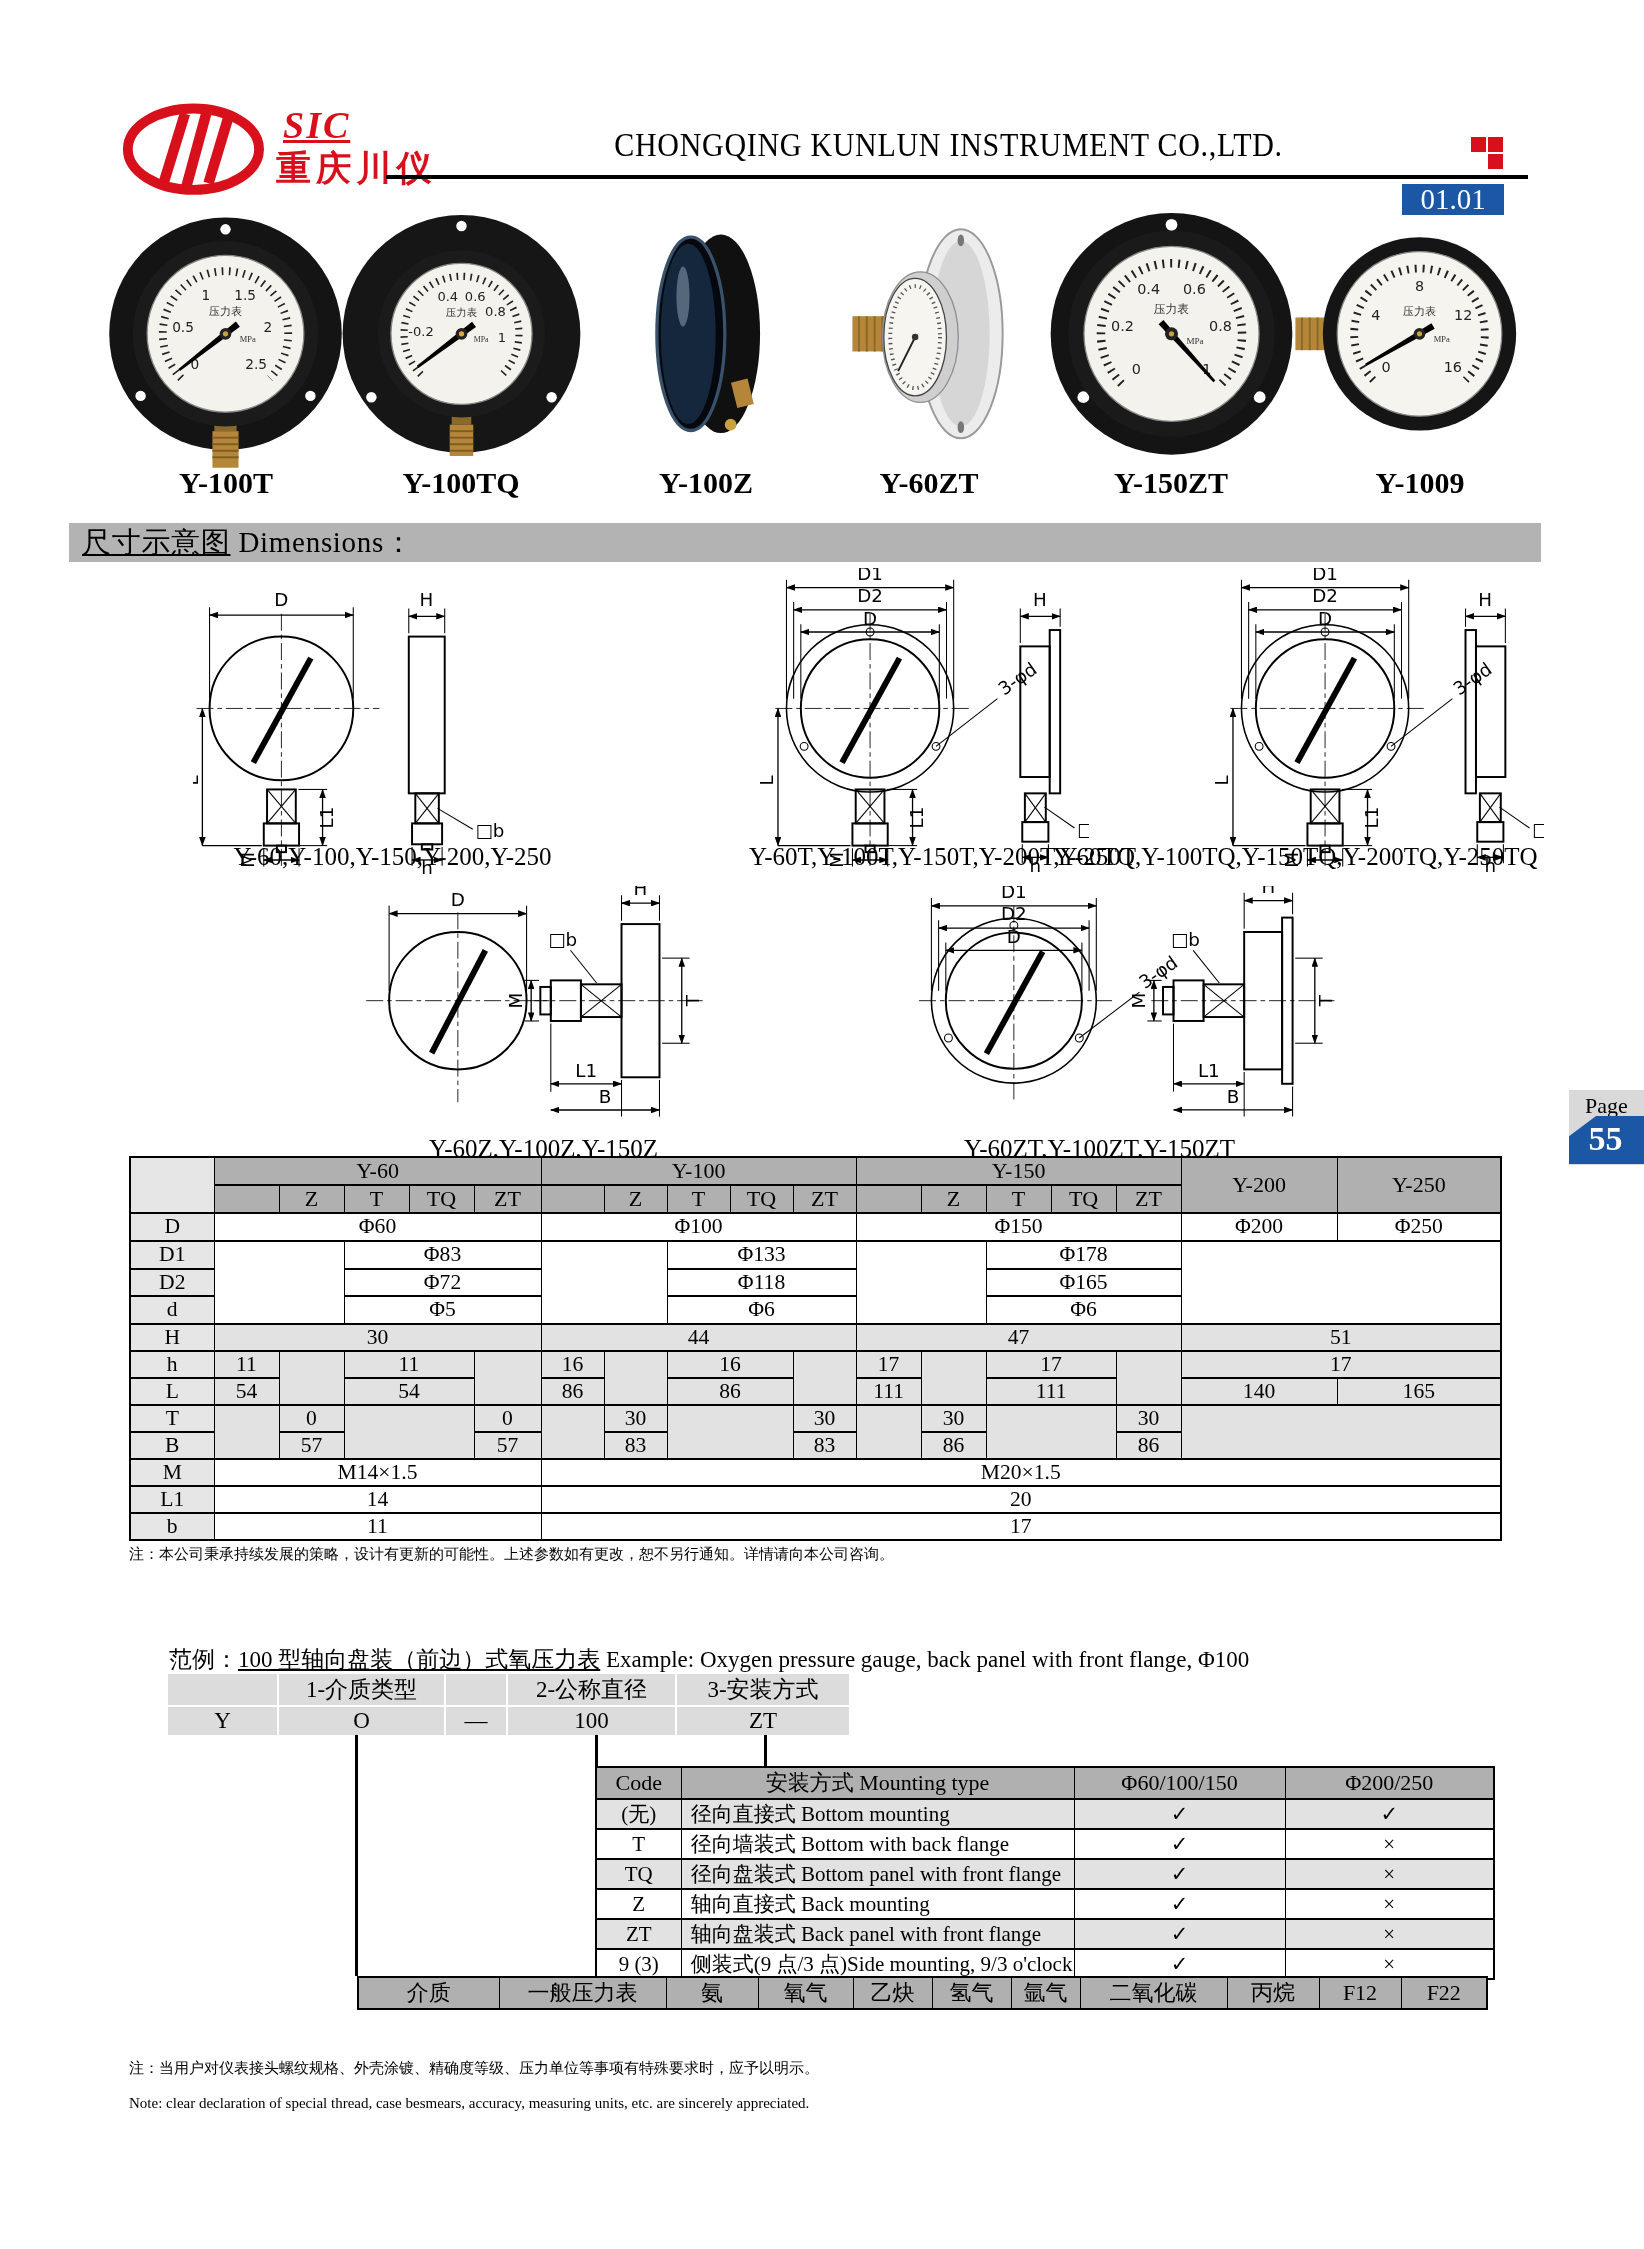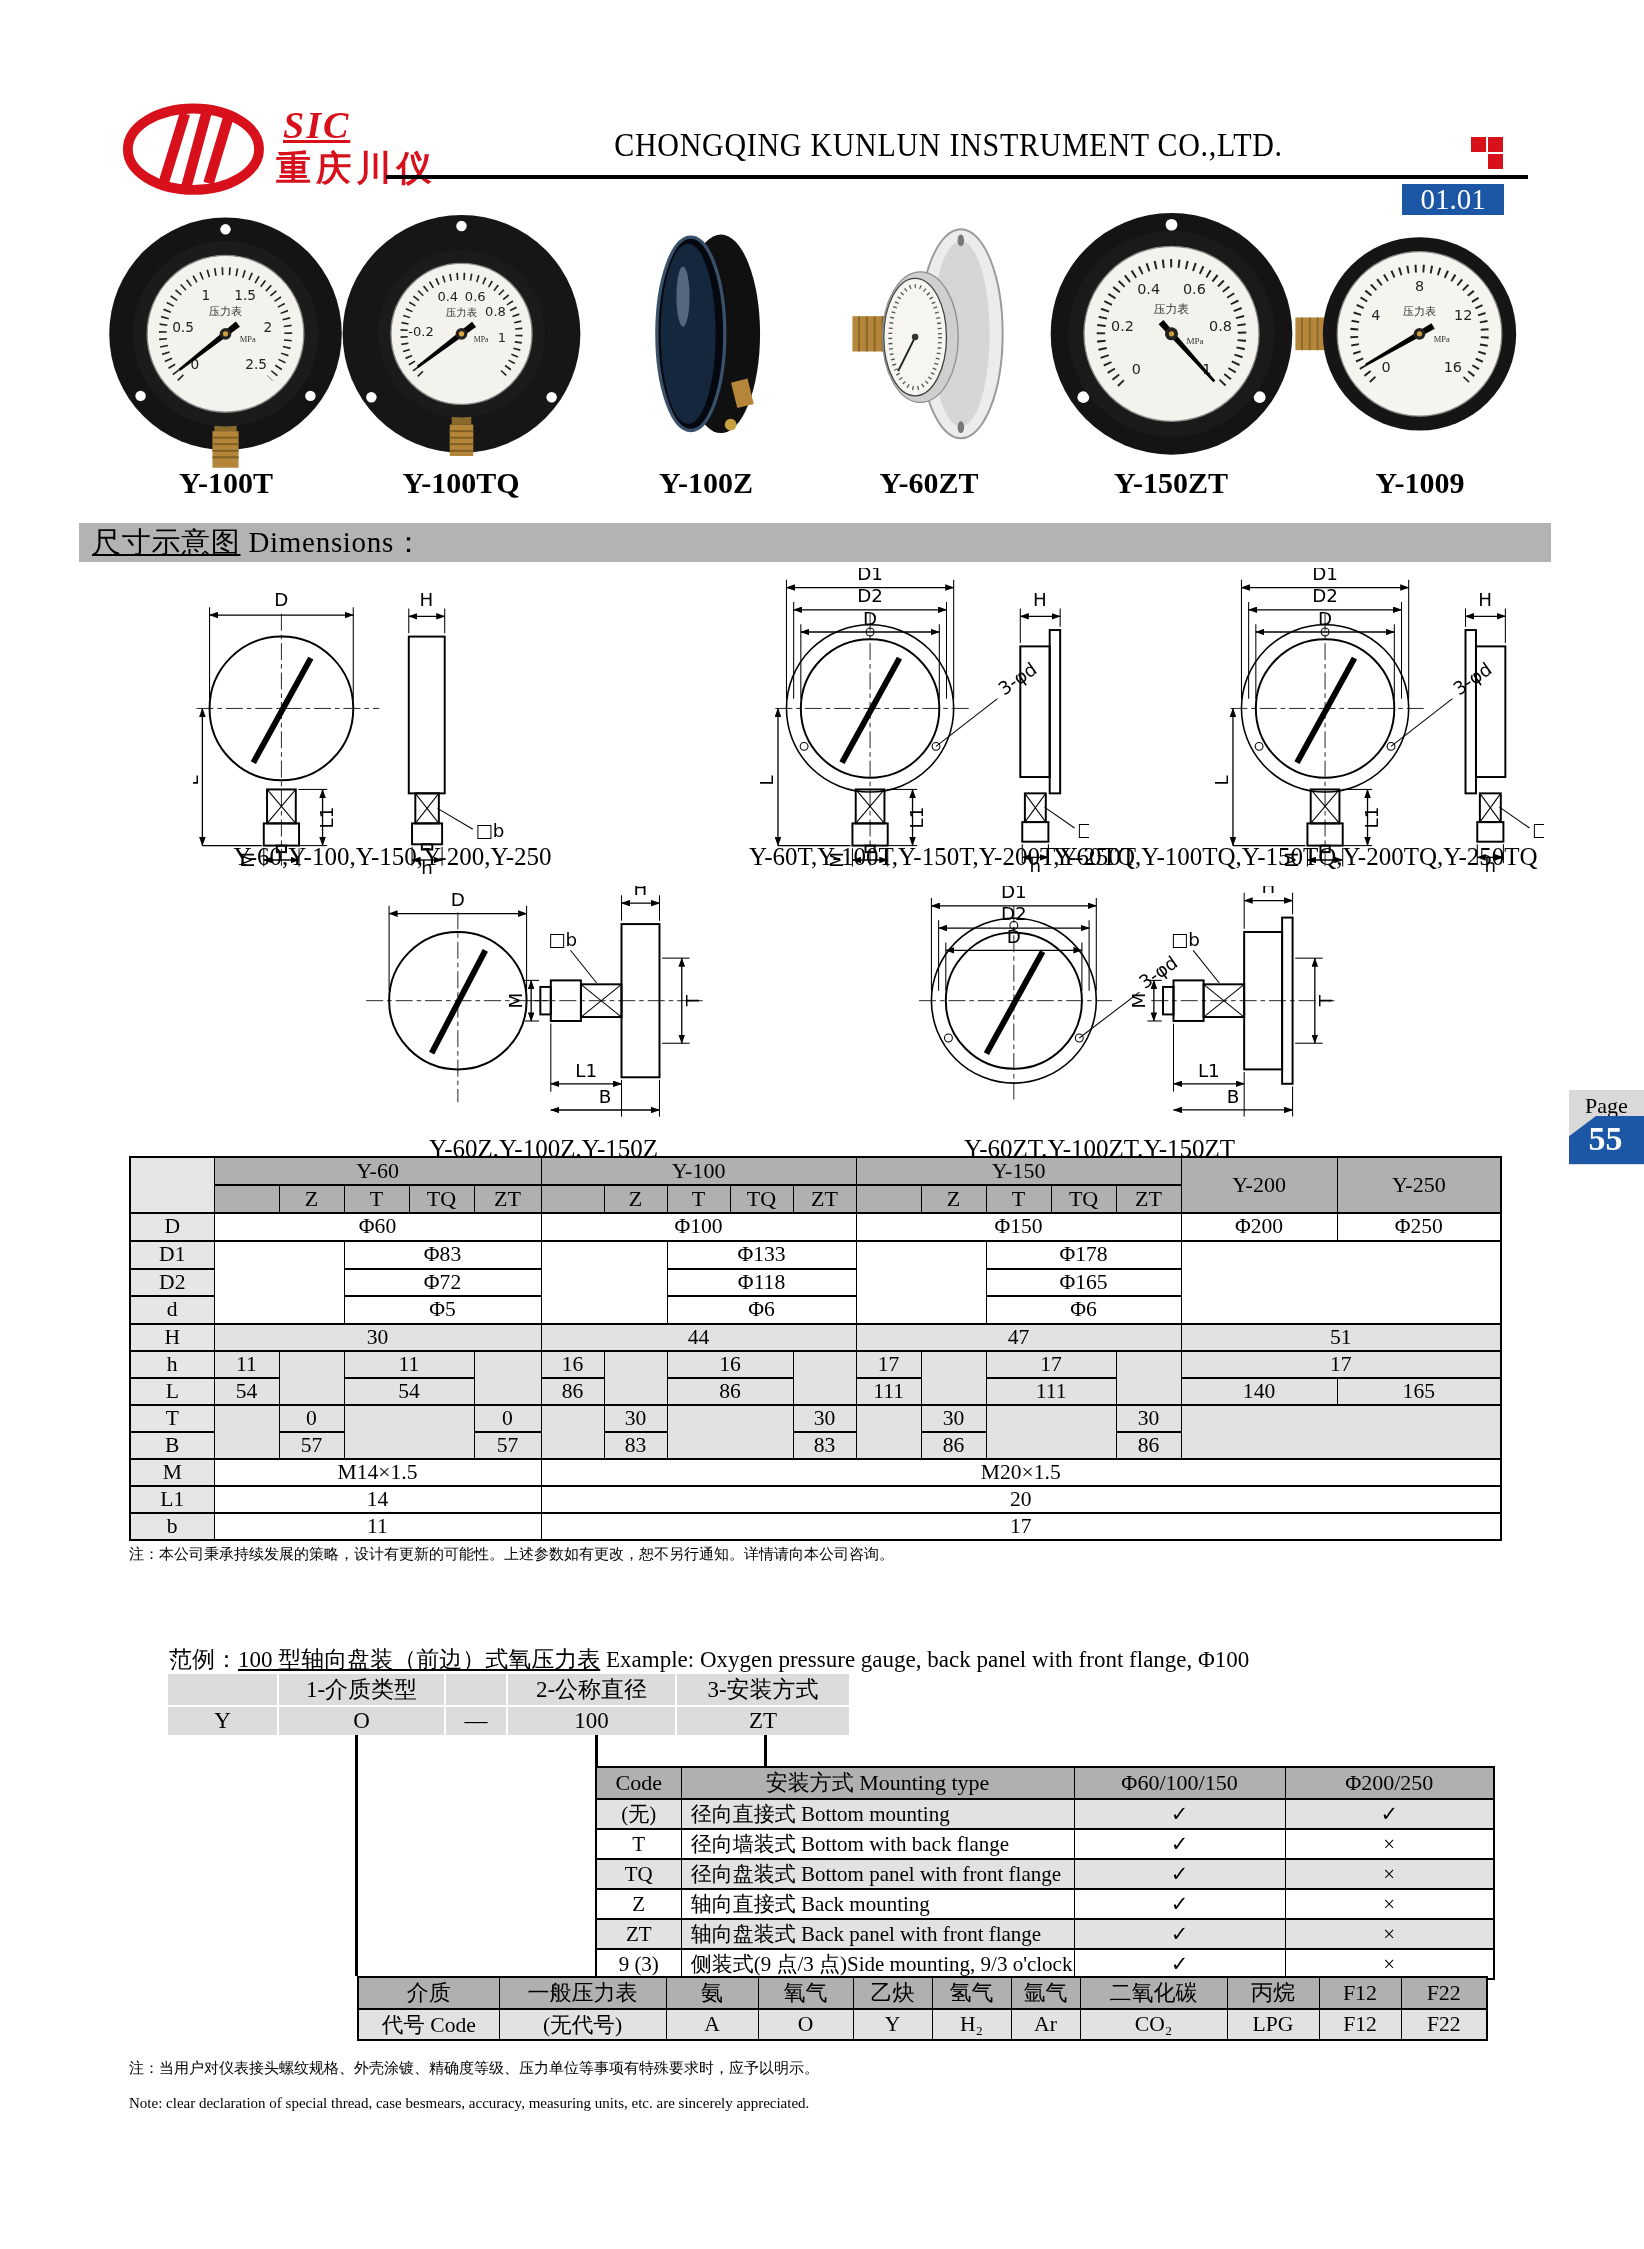--- a/index.html
+++ b/index.html
@@ -227,21 +227,21 @@
     <circle cx="210" cy="185" r="4" fill="#c9a23f"></circle>
   </svg>
 
   <div class="abs plabel" style="left:128px;top:466px;width:196px">Y-100T</div>
   <div class="abs plabel" style="left:363px;top:466px;width:196px">Y-100TQ</div>
   <div class="abs plabel" style="left:608px;top:466px;width:196px">Y-100Z</div>
   <div class="abs plabel" style="left:831px;top:466px;width:196px">Y-60ZT</div>
   <div class="abs plabel" style="left:1073px;top:466px;width:196px">Y-150ZT</div>
   <div class="abs plabel" style="left:1322px;top:466px;width:196px">Y-1009</div>
 
-  <div class="abs bar" style="left:79px;top:523px;width:1459px">
+  <div class="abs bar" style="left:69px;top:523px;width:1459px">
     <u>尺寸示意图</u><span> Dimensions：</span>
   </div>
 
   <svg class="abs" style="left:193px;top:568px" width="314" height="307" viewBox="0 0 480 470">
     <circle class="ol" cx="135" cy="215" r="110"></circle>
     <line class="needle" x1="92" y1="298" x2="180" y2="138"></line>
     <line class="cl" x1="135" y1="70" x2="135" y2="460"></line>
     <line class="cl" x1="5" y1="215" x2="285" y2="215"></line>
     <line class="thin" x1="25" y1="200" x2="25" y2="60"></line>
     <line class="thin" x1="245" y1="200" x2="245" y2="60"></line>
@@ -767,33 +767,20 @@
       <td class="hdr">氨</td>
       <td class="hdr">氧气</td>
       <td class="hdr">乙炔</td>
       <td class="hdr">氢气</td>
       <td class="hdr">氩气</td>
       <td class="hdr">二氧化碳</td>
       <td class="hdr">丙烷</td>
       <td class="hdr">F12</td>
       <td class="hdr">F22</td>
     </tr>
-    <tr style="height:31px">
-      <td class="lg">代号 Code</td>
-      <td class="lg">(无代号)</td>
-      <td class="lg">A</td>
-      <td class="lg">O</td>
-      <td class="lg">Y</td>
-      <td class="lg">H₂</td>
-      <td class="lg">Ar</td>
-      <td class="lg">CO₂</td>
-      <td class="lg">LPG</td>
-      <td class="lg">F12</td>
-      <td class="lg">F22</td>
-    </tr>
   </tbody>
     </table>
 
   <div class="abs noteline" style="left:129px;top:2046px">注：当用户对仪表接头螺纹规格、外壳涂镀、精确度等级、压力单位等事项有特殊要求时，应予以明示。</div>
   <div class="abs noteline" style="left:129px;top:2082px">Note: clear declaration of special thread, case besmears, accuracy, measuring units, etc. are sincerely appreciated.</div>
 
 </div>
 
 
 </body></html>

